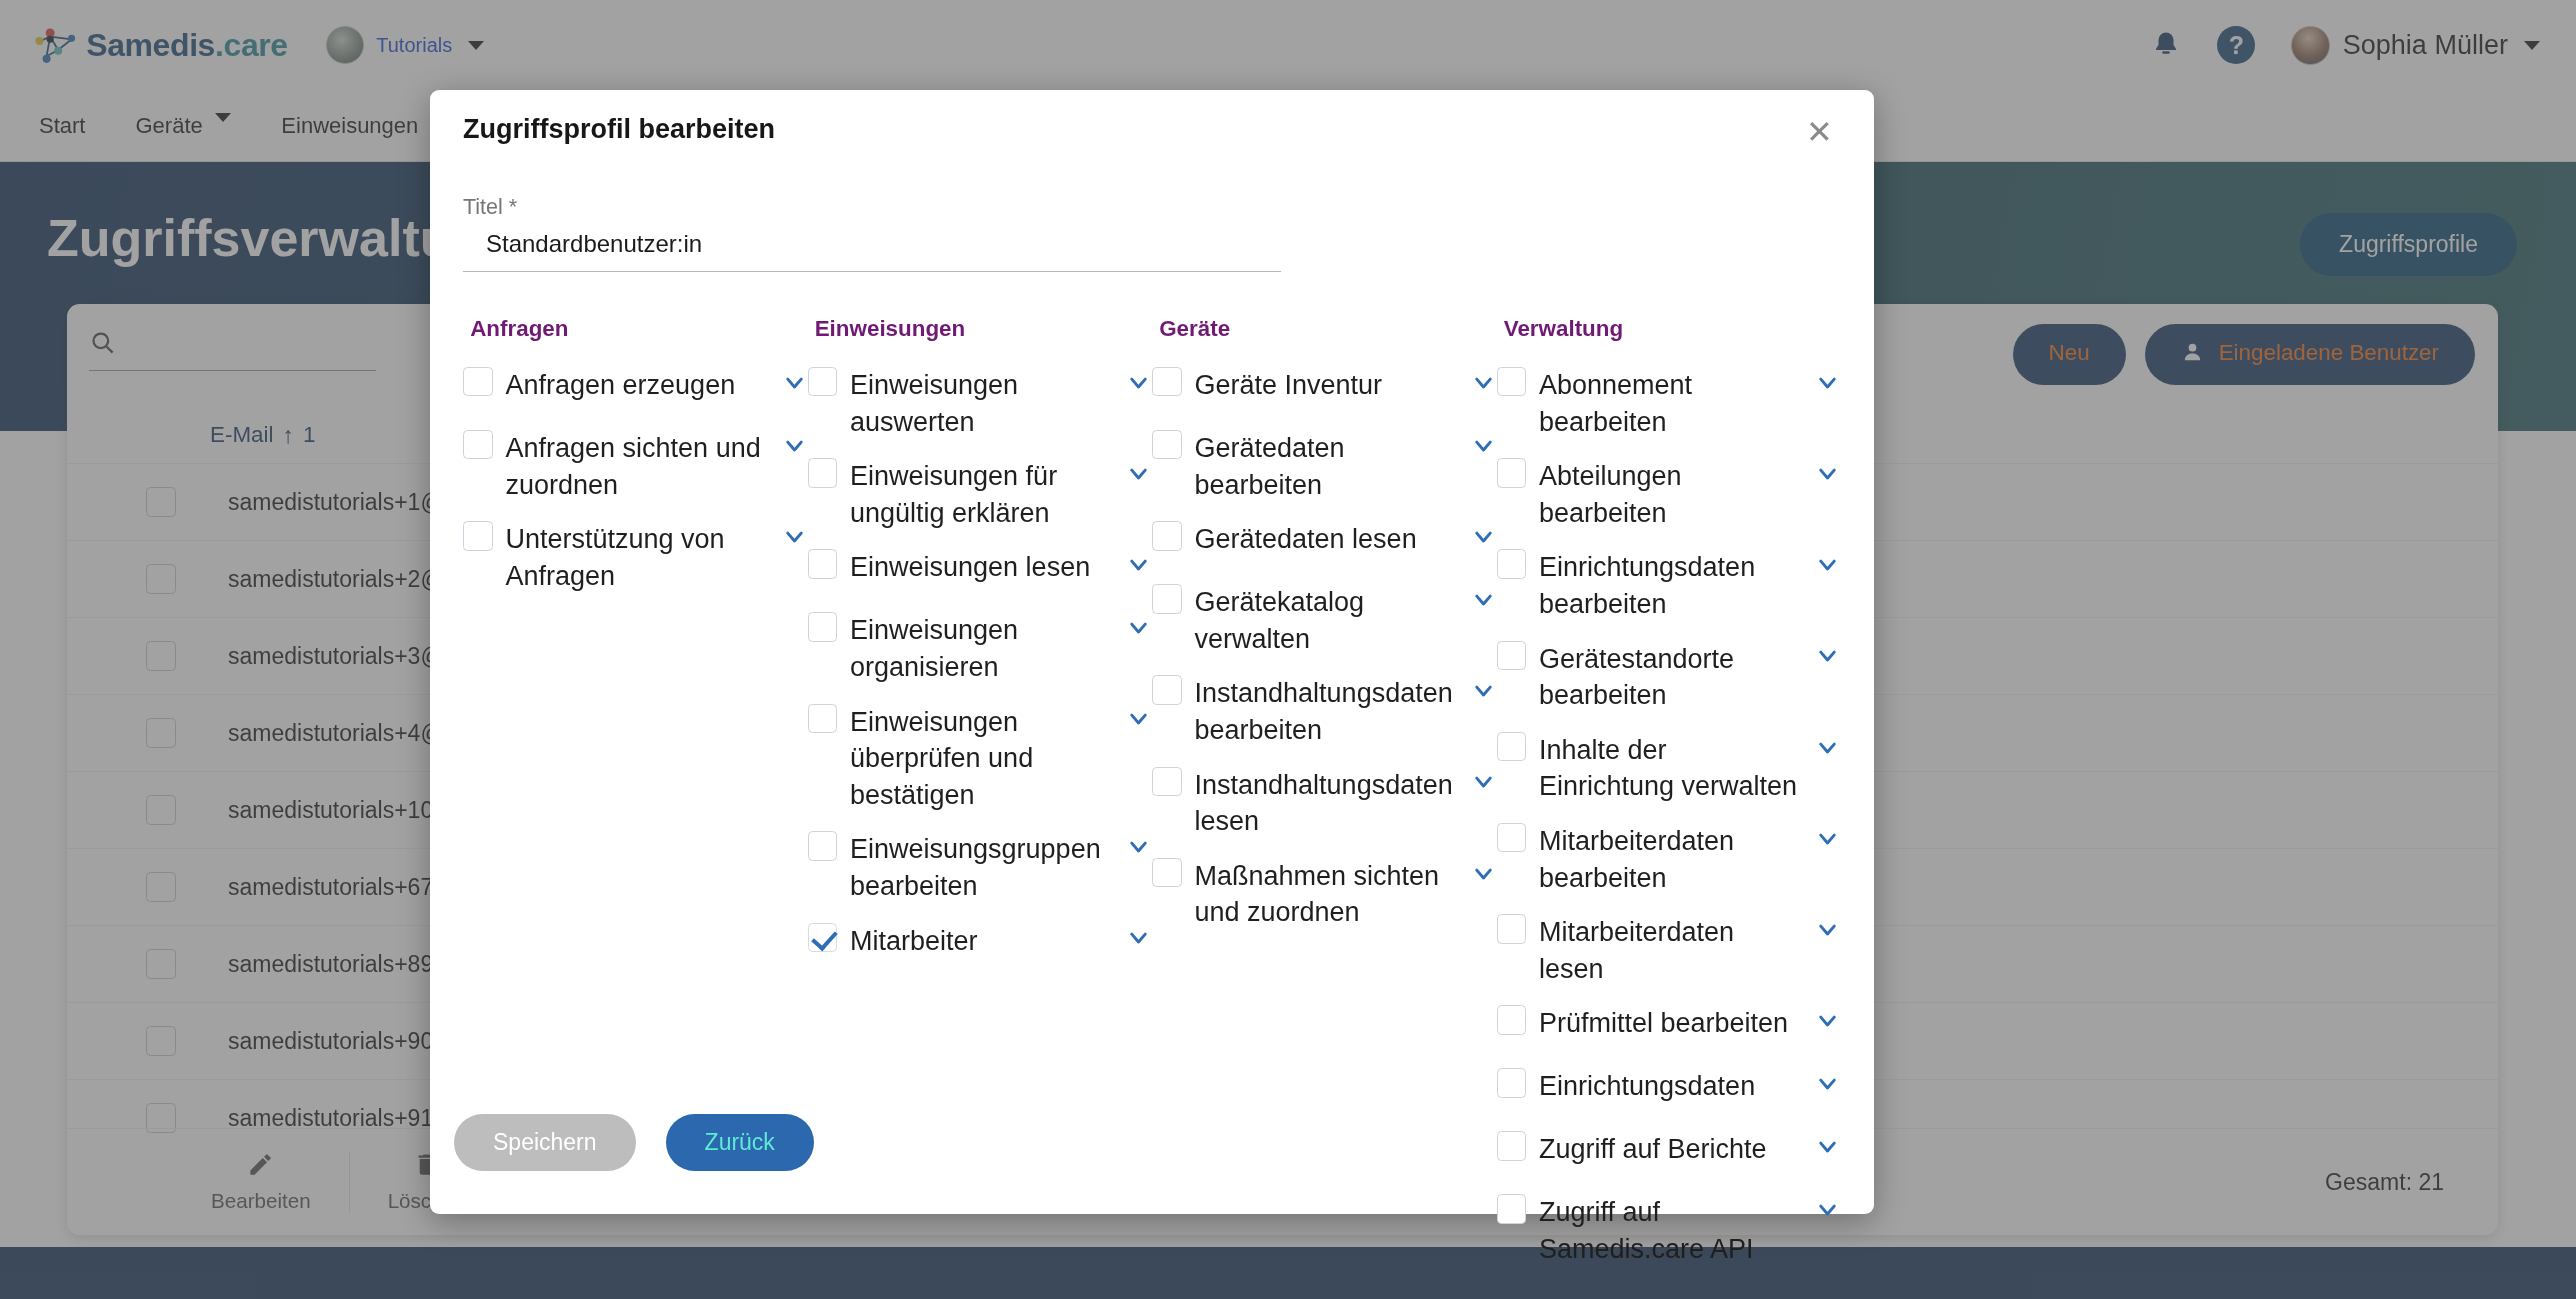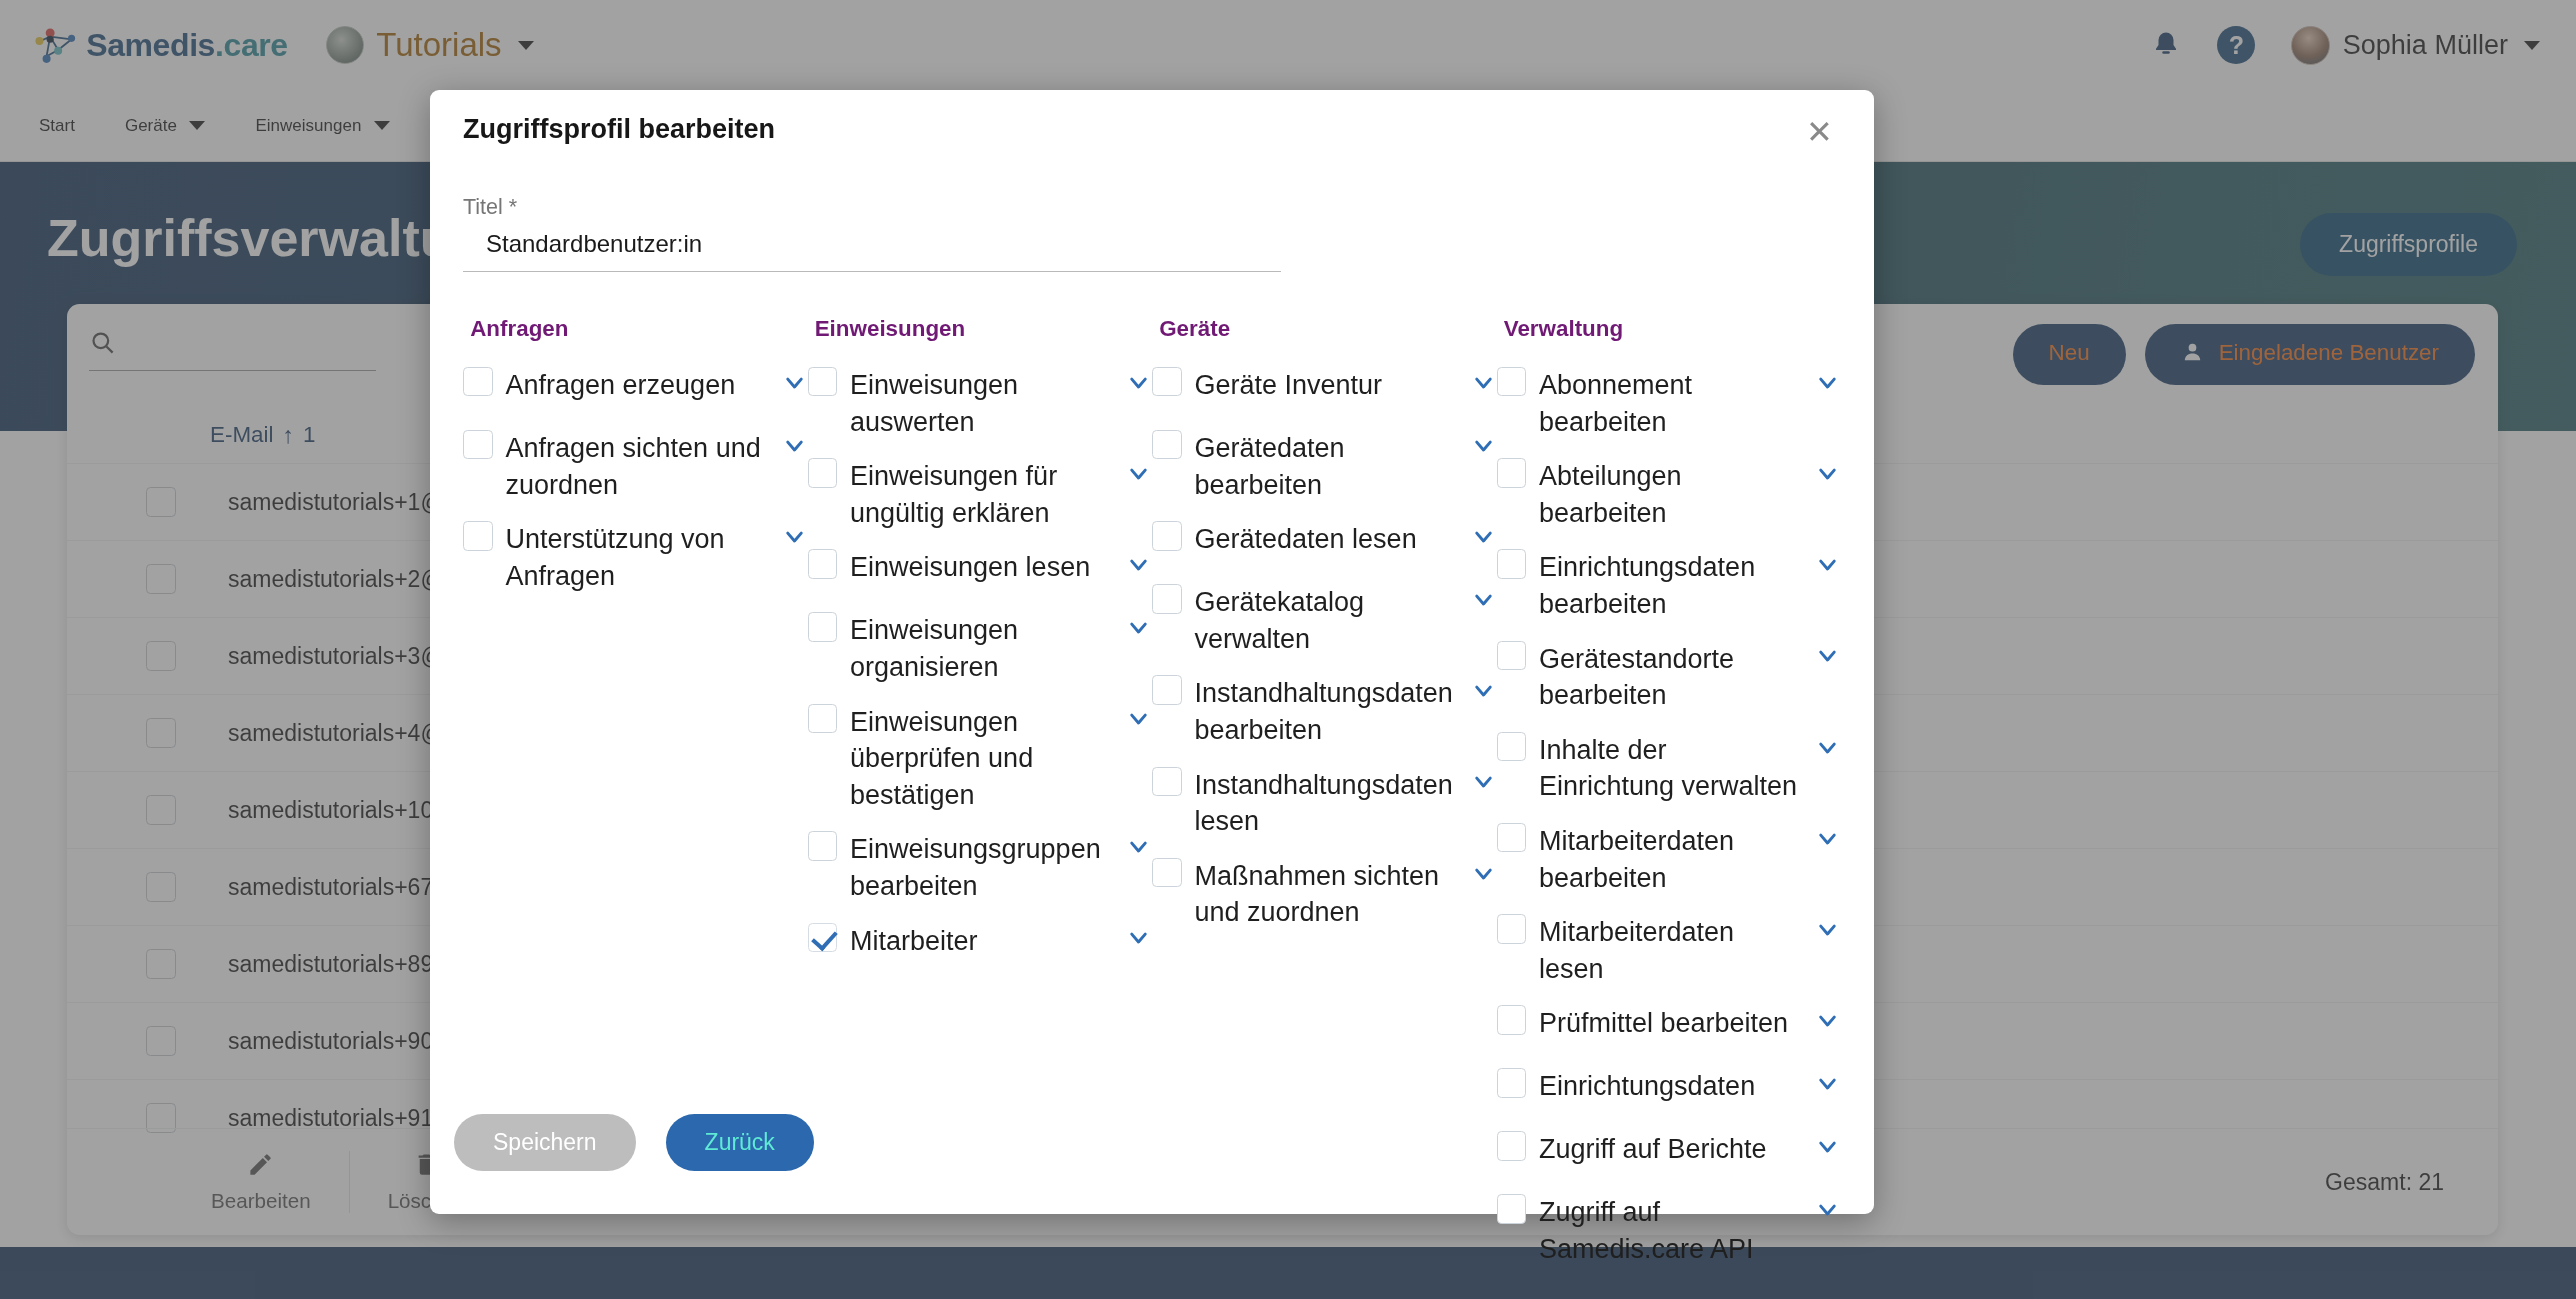--- a/index.html
+++ b/index.html
@@ -27,21 +27,21 @@
   .brand-logo { width: 47px; height: 41px; position: relative; }
   .brand-text { font-size: 32px; font-weight: bold; letter-spacing: -0.4px; margin-left: 7.2px; }
   .brand-text .b1 { color: #1f4e79; }
   .brand-text .b2 { color: #2b8a95; }
   .tutorials { display: flex; align-items: center; margin-left: 38px; gap: 12.5px; }
   .tut-avatar {
     width: 38px; height: 38px; border-radius: 50%;
     background: radial-gradient(circle at 40% 35%, #cfd6cc, #7d8a82 60%, #4a5a50);
     border: 0.9px solid #b9c2bb;
   }
-  .tut-label { font-size: 33px; color: #a16207; }
+  .tut-label { font-size: 20px; color: #1d4ed8; }
   .caret { width: 0; height: 0; border-left: 8px solid transparent; border-right: 8px solid transparent; border-top: 9.8px solid #1b1b1b; display:inline-block; margin-left: 3.6px;}
   .topbar-right { margin-left: auto; display: flex; align-items: center; gap: 36px; margin-right: 36px; }
   .bell { width: 30px; height: 32px; position: relative; }
   .help-icon {
     width: 38px; height: 38px; border-radius: 50%; background: #1f4e79;
     color: #fff; font-size: 25px; font-weight: bold;
     display: flex; align-items: center; justify-content: center;
   }
   .user-block { display: flex; align-items: center; gap: 12.5px; }
   .user-avatar {
@@ -50,21 +50,21 @@
     border: 0.9px solid #c4b2a6;
   }
   .user-name { font-size: 27px; color: #1b1b1b; }
 
   
   .navbar {
     position: absolute; left: 0; top: 90px; width: 2576px; height: 72px;
     background: #ffffff; border-bottom: 0.9px solid #e3e3e3;
     display: flex; align-items: center; gap: 50px; padding-left: 39px;
   }
-  .nav-item { font-size: 17px; color: #1b1b1b; display: flex; align-items: center; gap: 9px; }
+  .nav-item { font-size: 22px; color: #1b1b1b; display: flex; gap: 9px; }
 
   
   .hero {
     position: absolute; left: 0; top: 162px; width: 2576px; height: 269px;
     background: linear-gradient(100deg, #16365c 0%, #1a3f5e 35%, #225360 70%, #2a6166 100%);
   }
   .hero-title {
     position: absolute; left: 47px; top: 208px;
     font-size: 52px; font-weight: bold; color: #ffffff;
   }

